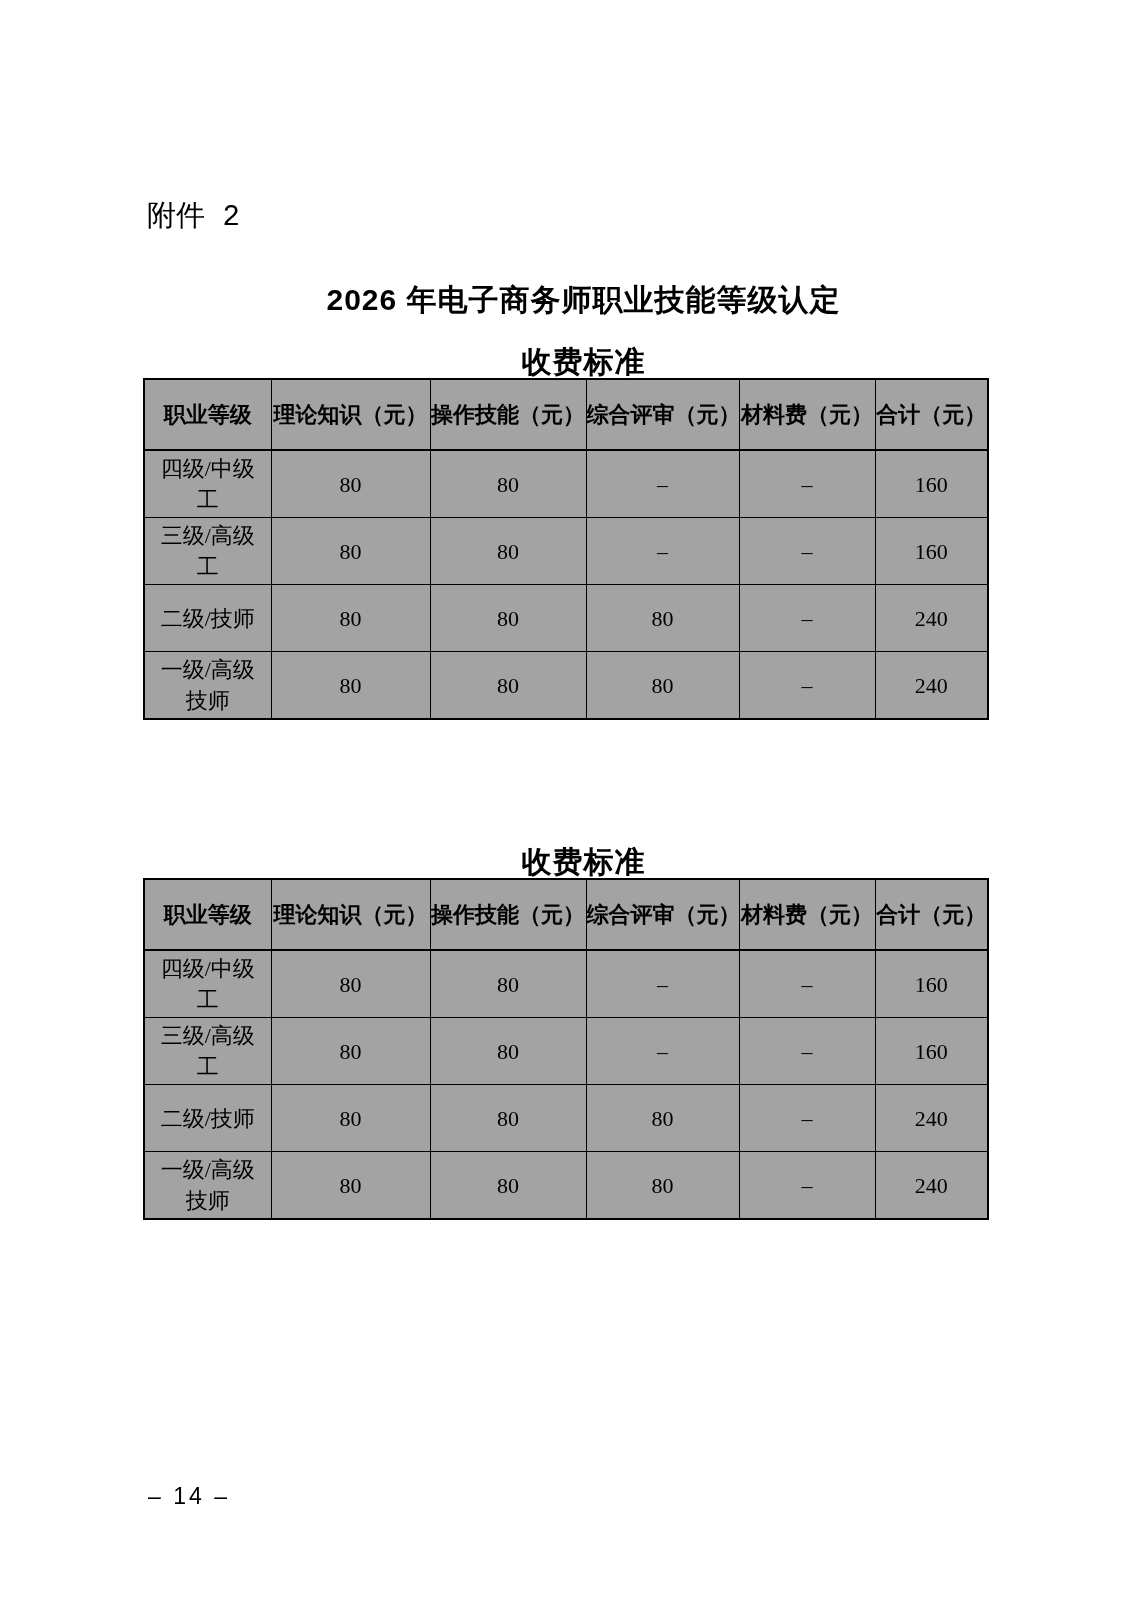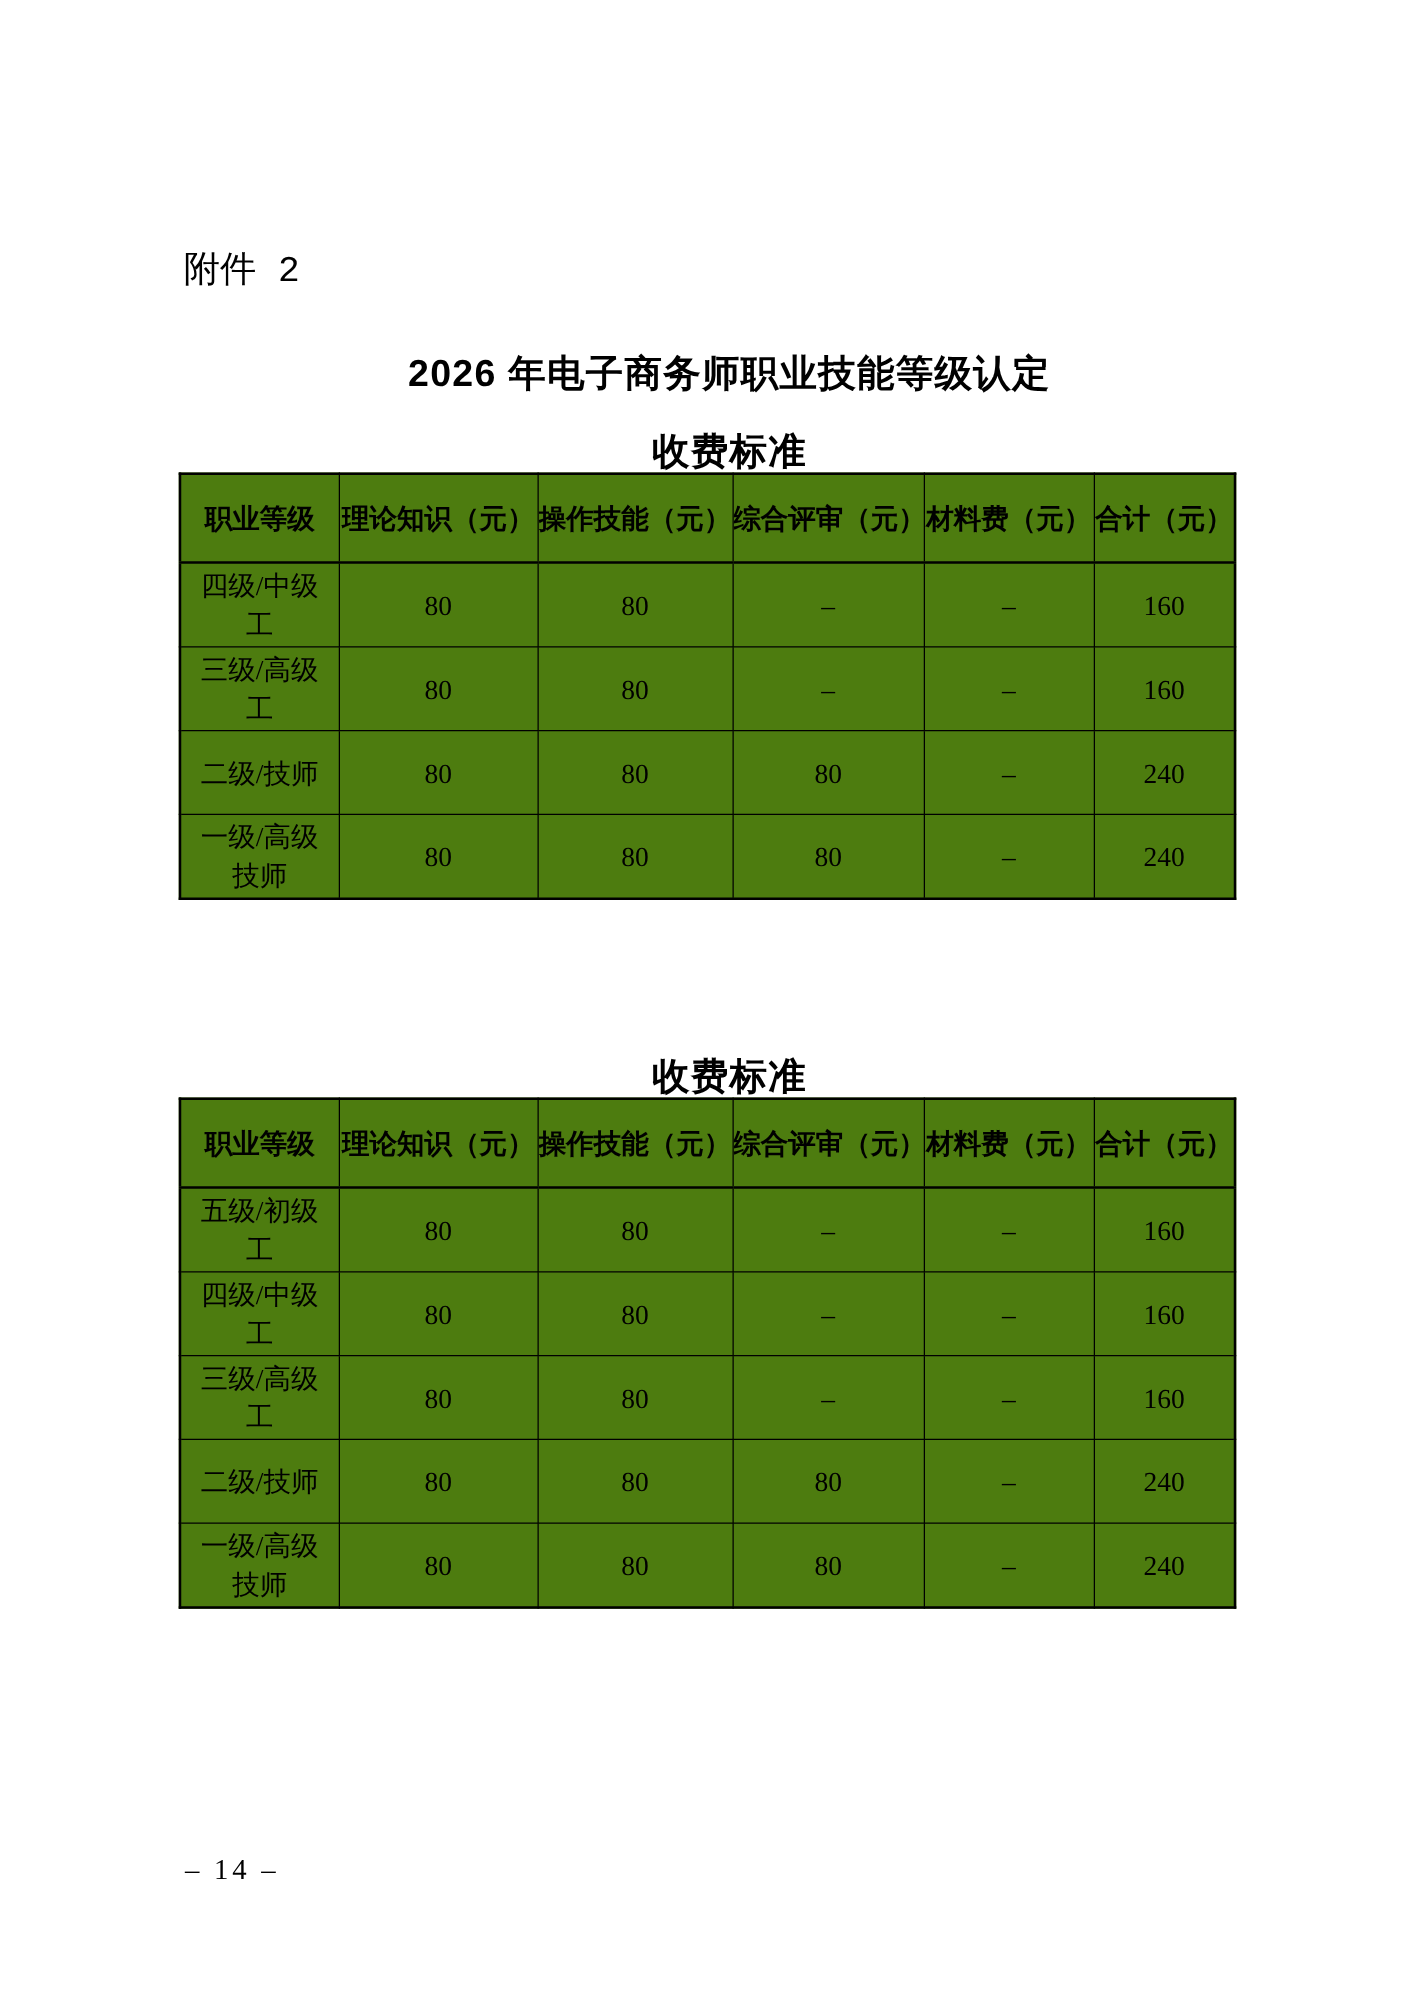--- a/index.html
+++ b/index.html
@@ -25,21 +25,21 @@
     letter-spacing:1px;
   }
   .t1-l1{top:264px;}
   .t1-l2{top:326px;}
   .t2-l1{top:766px;}
   .t2-l2{top:826px;}
   table.fee-table{
     position:absolute;left:143px;width:844px;
     border-collapse:collapse;table-layout:fixed;
     border:2.5px solid #000;
-    background:#4d7c0f;
+    background:#a3a3a3;
   }
   .table1{top:378px;}
   .table2{top:878px;}
   .fee-table th{
     font-family:"Liberation Sans", sans-serif;
     font-weight:700;font-size:22px;
     height:69px;padding:0;
     border:1.5px solid #000;
     border-bottom:2.5px solid #000;
     text-align:center;vertical-align:middle;
@@ -48,21 +48,21 @@
   .fee-table td{
     font-family:"Liberation Serif", serif;
     font-size:22px;line-height:31px;
     height:66px;padding:0 6px;
     border:1.5px solid #000;
     text-align:center;vertical-align:middle;
   }
   .footer-page-number{
     position:absolute;left:148px;top:1483px;
     font-size:23px;letter-spacing:3px;
-    font-family:Liberation Serif, serif;
+    font-family:Liberation Sans, sans-serif;
   }
 </style>
 </head>
 <body>
 
 <div class="page">
 
   <div class="attachment">附件 2</div>
 
   <h1 class="doc-title t1-l1">2026 年电子商务师职业技能等级认定</h1>
@@ -139,28 +139,20 @@
         <th>职业等级</th>
         <th>理论知识（元）</th>
         <th>操作技能（元）</th>
         <th>综合评审（元）</th>
         <th>材料费（元）</th>
         <th>合计（元）</th>
       </tr>
     </thead>
     <tbody>
       <tr>
-        <td>五级/初级工</td>
-        <td>80</td>
-        <td>80</td>
-        <td>–</td>
-        <td>–</td>
-        <td>160</td>
-      </tr>
-      <tr>
         <td>四级/中级工</td>
         <td>80</td>
         <td>80</td>
         <td>–</td>
         <td>–</td>
         <td>160</td>
       </tr>
       <tr>
         <td>三级/高级工</td>
         <td>80</td>

